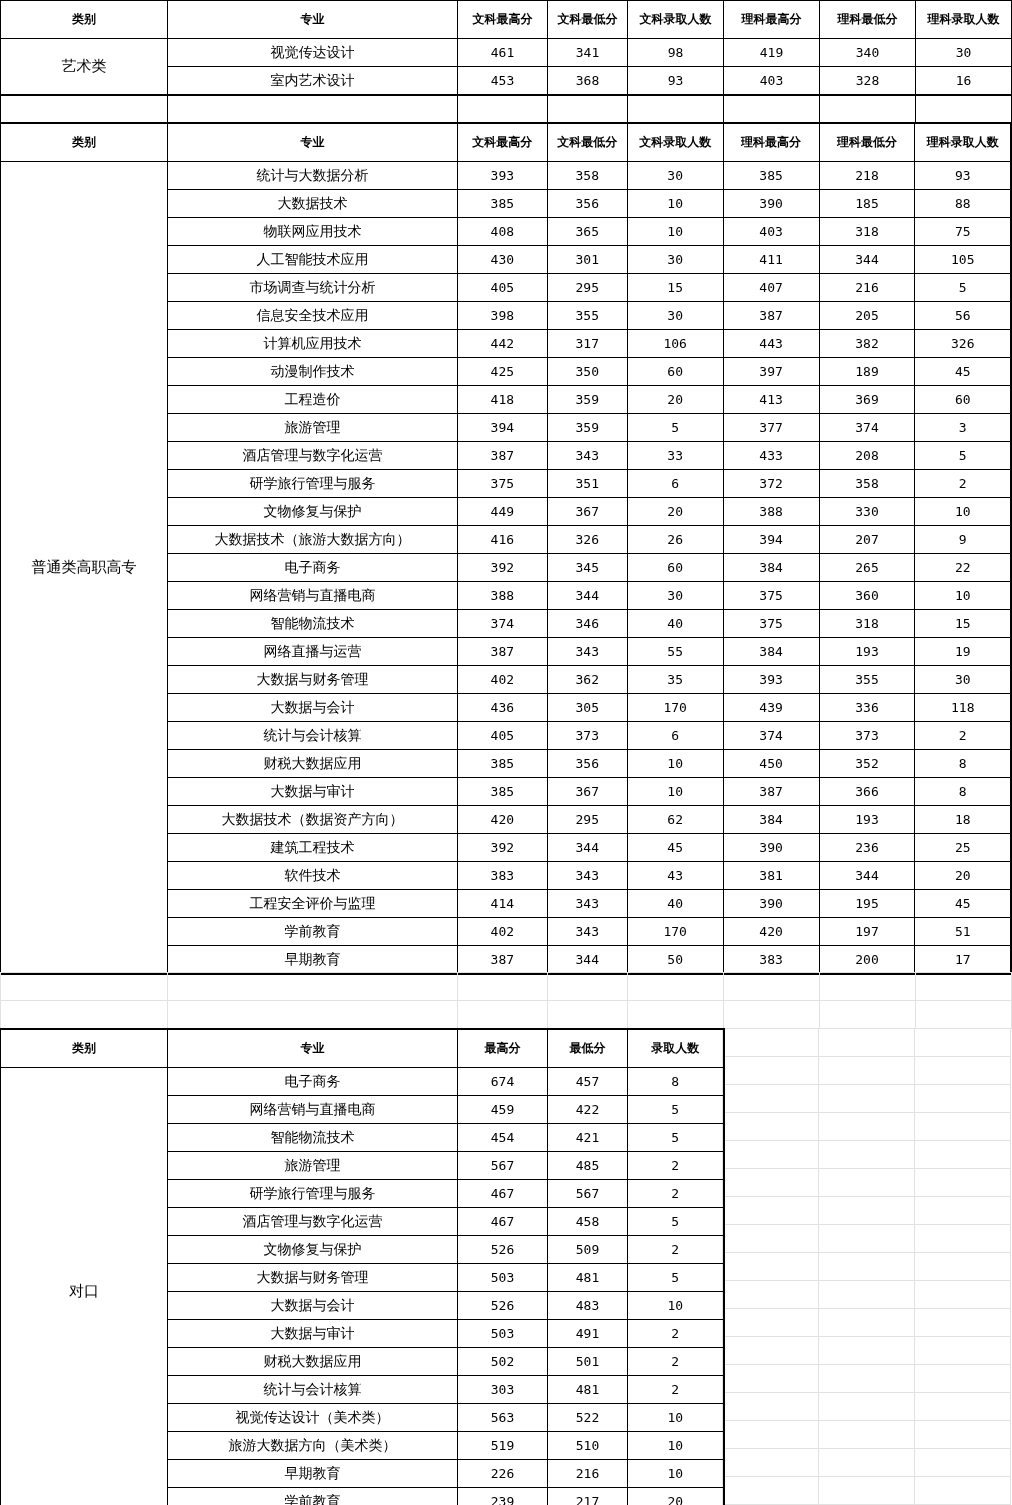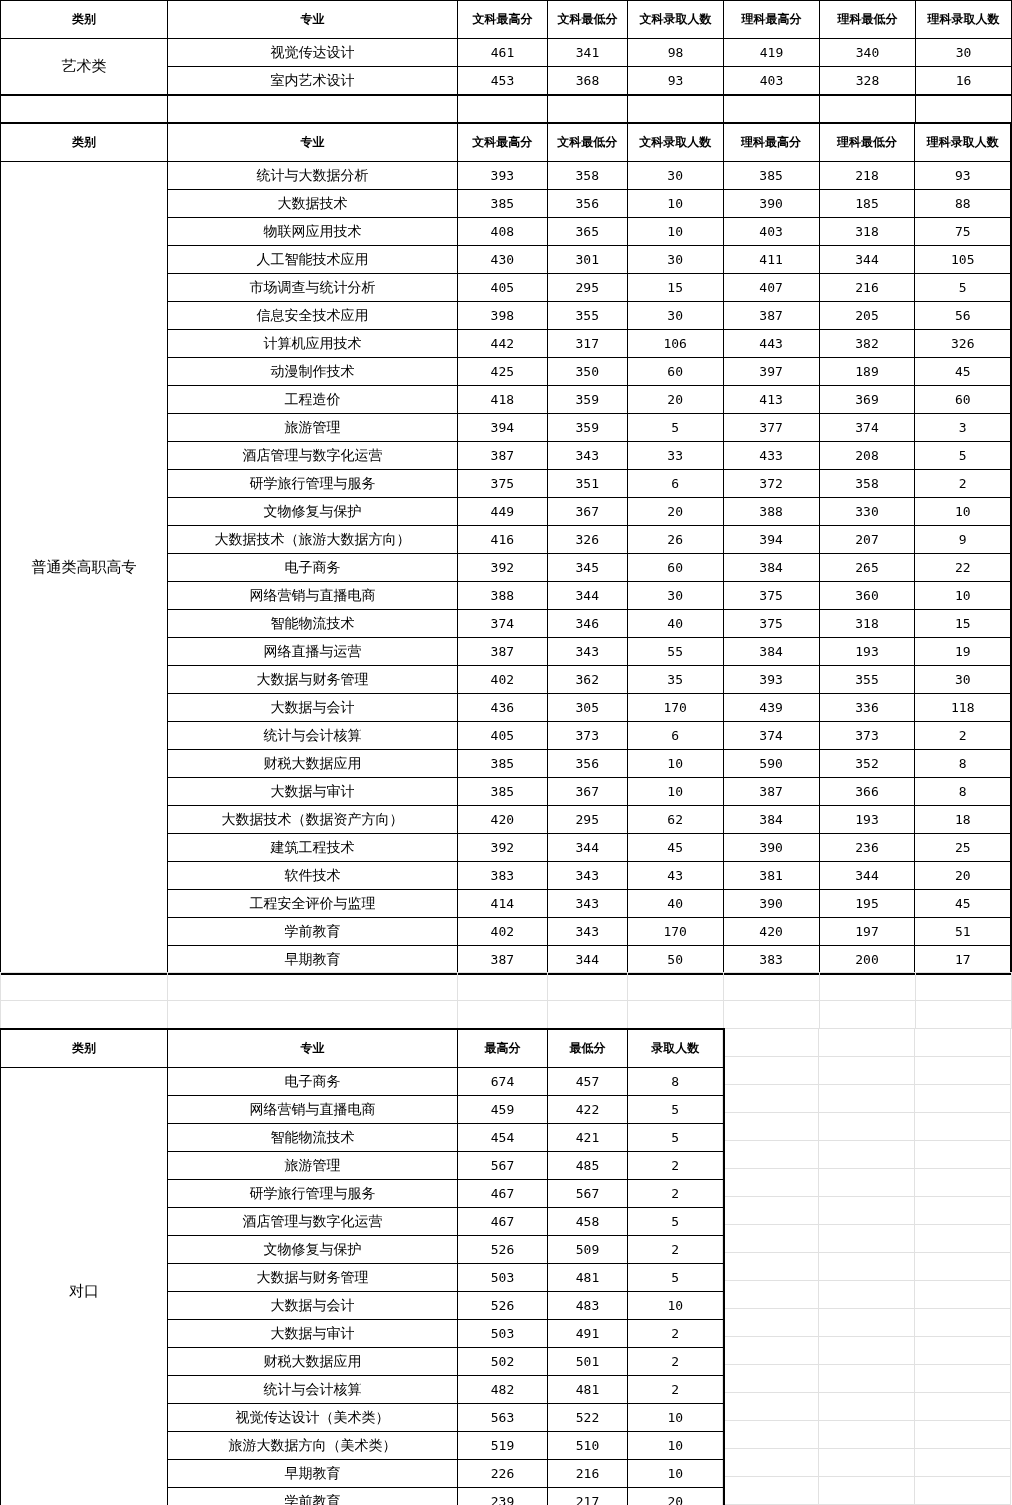--- a/index.html
+++ b/index.html
@@ -309,21 +309,21 @@
           <td class="num">6</td>
           <td class="num">374</td>
           <td class="num">373</td>
           <td class="num thick-right">2</td>
         </tr>
         <tr>
           <td class="">财税大数据应用</td>
           <td class="num">385</td>
           <td class="num">356</td>
           <td class="num">10</td>
-          <td class="num">590</td>
+          <td class="num">450</td>
           <td class="num">352</td>
           <td class="num thick-right">8</td>
         </tr>
         <tr>
           <td class="">大数据与审计</td>
           <td class="num">385</td>
           <td class="num">367</td>
           <td class="num">10</td>
           <td class="num">387</td>
           <td class="num">366</td>
@@ -596,21 +596,21 @@
           <td class="num thick-right">2</td>
         </tr>
         <tr>
           <td class="">财税大数据应用</td>
           <td class="num">502</td>
           <td class="num">501</td>
           <td class="num thick-right">2</td>
         </tr>
         <tr>
           <td class="">统计与会计核算</td>
-          <td class="num">482</td>
+          <td class="num">303</td>
           <td class="num">481</td>
           <td class="num thick-right">2</td>
         </tr>
         <tr>
           <td class="">视觉传达设计（美术类）</td>
           <td class="num">563</td>
           <td class="num">522</td>
           <td class="num thick-right">10</td>
         </tr>
         <tr>

